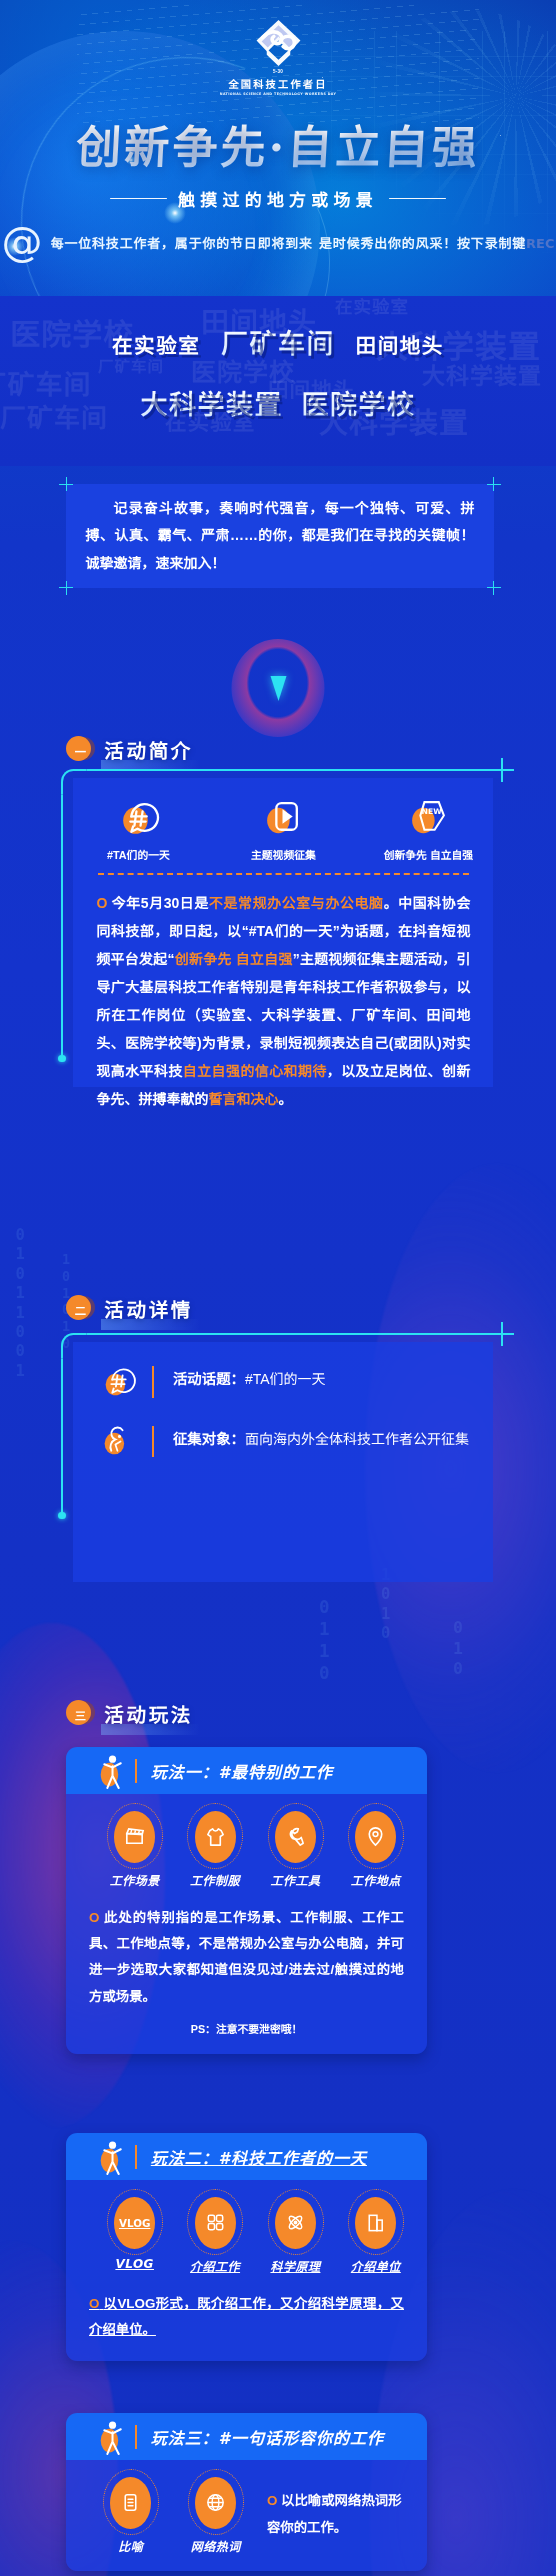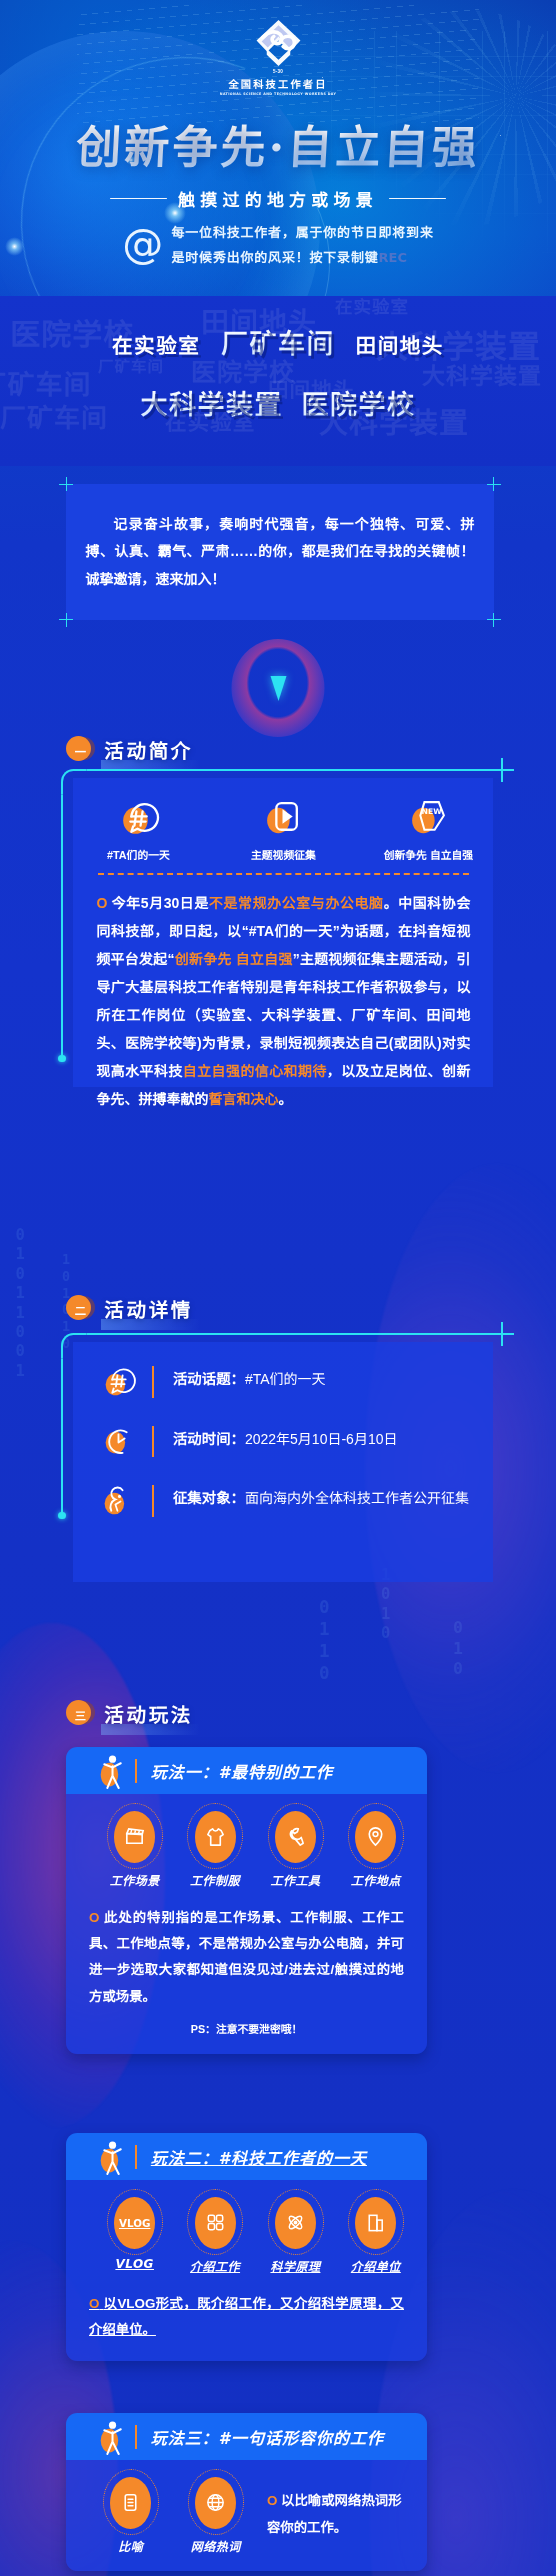--- a/index.html
+++ b/index.html
@@ -101,37 +101,37 @@
     -webkit-background-clip:text;background-clip:text;-webkit-text-fill-color:transparent;
     text-shadow:0 3.1px 11.3px rgba(0,40,120,.45);
     transform:skewX(-3deg);}
   .hero-sub{margin-top:13.4px;display:flex;align-items:center;justify-content:center;gap:11.3px;}
   .hero-sub .rule{width:57px;height:1.5px;background:#fff;border-radius:1px;opacity:.95;}
   .hero-sub .txt{font-size:17px;font-weight:700;letter-spacing:5.2px;color:#fff;
     font-family:"DejaVu Sans",sans-serif;}
 
   .hero-at{position:absolute;left:0;right:0;top:222px;display:flex;align-items:center;justify-content:center;gap:8.2px;}
   .at-sign{font-size:41px;line-height:1;color:#e8f4ff;font-weight:400;font-family:"DejaVu Sans",sans-serif;}
-  .at-lines{display:flex;flex-direction:column;gap:6.2px;}
+  .at-lines{display:flex;flex-direction:row;gap:6.2px;}
   .at-line{font-size:13px;font-weight:700;letter-spacing:0.8px;color:#eaf6ff;}
   .at-line .rec{color:#4f74c9;font-weight:900;font-family:"DejaVu Sans",sans-serif;letter-spacing:0;}
 
   
   .kw{position:absolute;left:0;right:0;top:322px;}
   .kw-row{display:flex;justify-content:center;align-items:baseline;gap:20.6px;}
   .kw-row.r2{margin-top:21.6px;gap:18.5px;}
   .kw-item{font-size:20.6px;font-weight:900;letter-spacing:1.5px;
     font-family:"DejaVu Sans",sans-serif;
     color:#fff;text-shadow:2.6px 2.6px 0 rgba(6,25,120,.55);}
   .kw-item.big{font-size:27px;}
   .kw-item.grad{background:linear-gradient(180deg,#ffffff,#cfe6ff);
     -webkit-background-clip:text;background-clip:text;-webkit-text-fill-color:transparent;}
 
   
-  .quote-box{position:absolute;left:66px;top:484px;width:428px;height:136px;
+  .quote-box{position:absolute;left:66px;top:484px;width:428px;height:104px;
     background:#1a41e0;display:flex;align-items:center;justify-content:center;padding:0 19.6px;}
   .corner{position:absolute;width:13.4px;height:13.4px;}
   .corner::before,.corner::after{content:"";position:absolute;background:#2ae0f0;}
   .corner::before{width:13.4px;height:1px;top:6.2px;left:0;}
   .corner::after{width:1px;height:13.4px;left:6.2px;top:0;}
   .corner.tl{left:-6.7px;top:-6.7px;} .corner.tr{right:-6.7px;top:-6.7px;}
   .corner.bl{left:-6.7px;bottom:-6.7px;} .corner.br{right:-6.7px;bottom:-6.7px;}
   .quote-text{font-size:14px;line-height:1.95;font-weight:700;color:#fff;text-align:justify;text-indent:2em;}
 
   
@@ -418,33 +418,20 @@
           </svg>
         </span>
         <span class="det-bar"></span>
         <span class="det-text">
           <b>活动话题：</b><span>#TA们的一天</span>
         </span>
       </div>
       <div class="det-row" style="margin-bottom:21.6px;">
         <span class="det-ico">
           <svg viewBox="0 0 74 74" width="38" height="38">
-            <ellipse cx="30" cy="40" rx="19" ry="21" fill="#f5892a"></ellipse>
-            <path d="M52 20 a22 22 0 1 0 -8 40" fill="none" stroke="#fff" stroke-width="3.6" stroke-linecap="round"></path>
-            <path d="M36 24 v16 l12 -8" fill="none" stroke="#fff" stroke-width="3.6" stroke-linecap="round" stroke-linejoin="round"></path>
-          </svg>
-        </span>
-        <span class="det-bar"></span>
-        <span class="det-text">
-          <b>活动时间：</b><span>2022年5月10日-6月10日</span>
-        </span>
-      </div>
-      <div class="det-row" style="margin-bottom:21.6px;">
-        <span class="det-ico">
-          <svg viewBox="0 0 74 74" width="38" height="38">
             <ellipse cx="28" cy="42" rx="19" ry="21" fill="#f5892a"></ellipse>
             <path d="M44 16 a12 12 0 1 0 -14 18 a16 16 0 0 0 -8 22" fill="none" stroke="#fff" stroke-width="3.6" stroke-linecap="round"></path>
             <circle cx="38" cy="28" r="3" fill="#fff"></circle>
             <path d="M30 44 l10 -6 M30 44 l4 12" stroke="#fff" stroke-width="3.4" stroke-linecap="round"></path>
           </svg>
         </span>
         <span class="det-bar"></span>
         <span class="det-text">
           <b>征集对象：</b><span>面向海内外全体科技工作者公开征集</span>
         </span>

